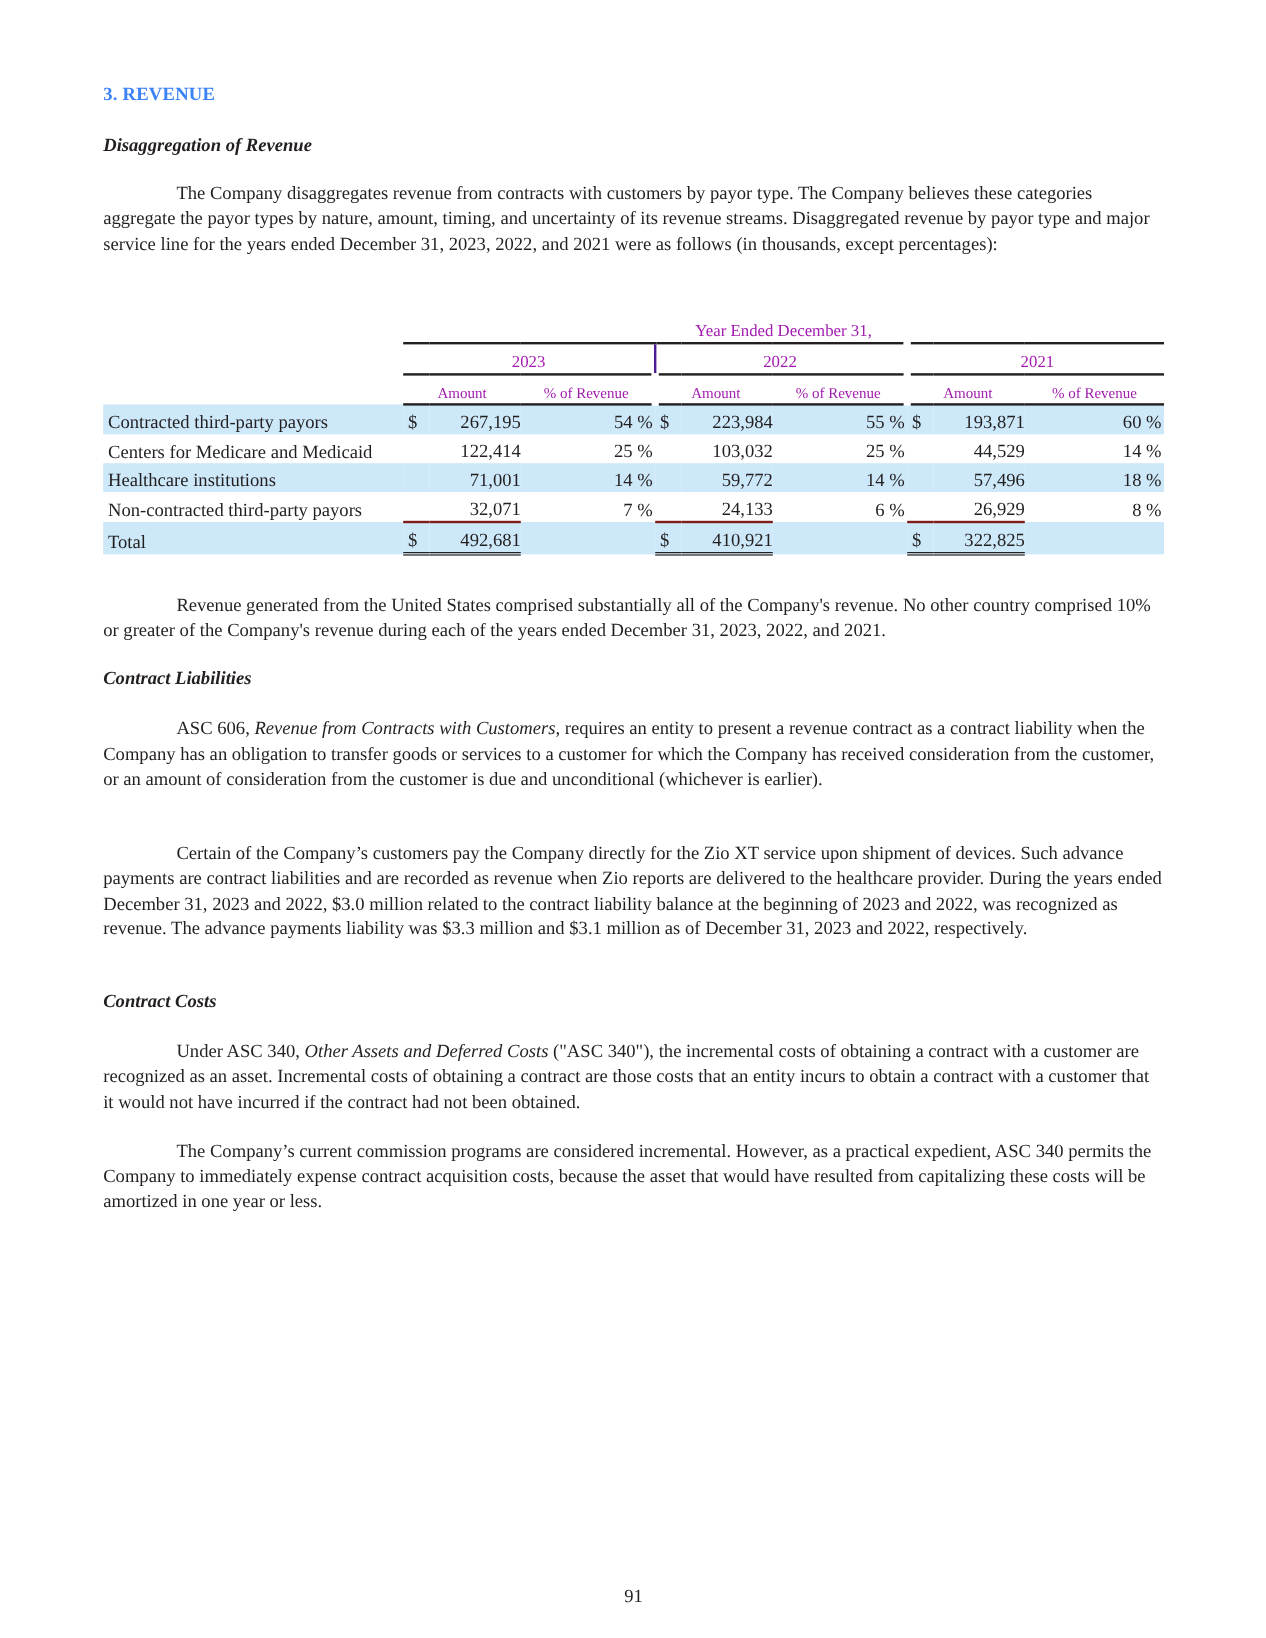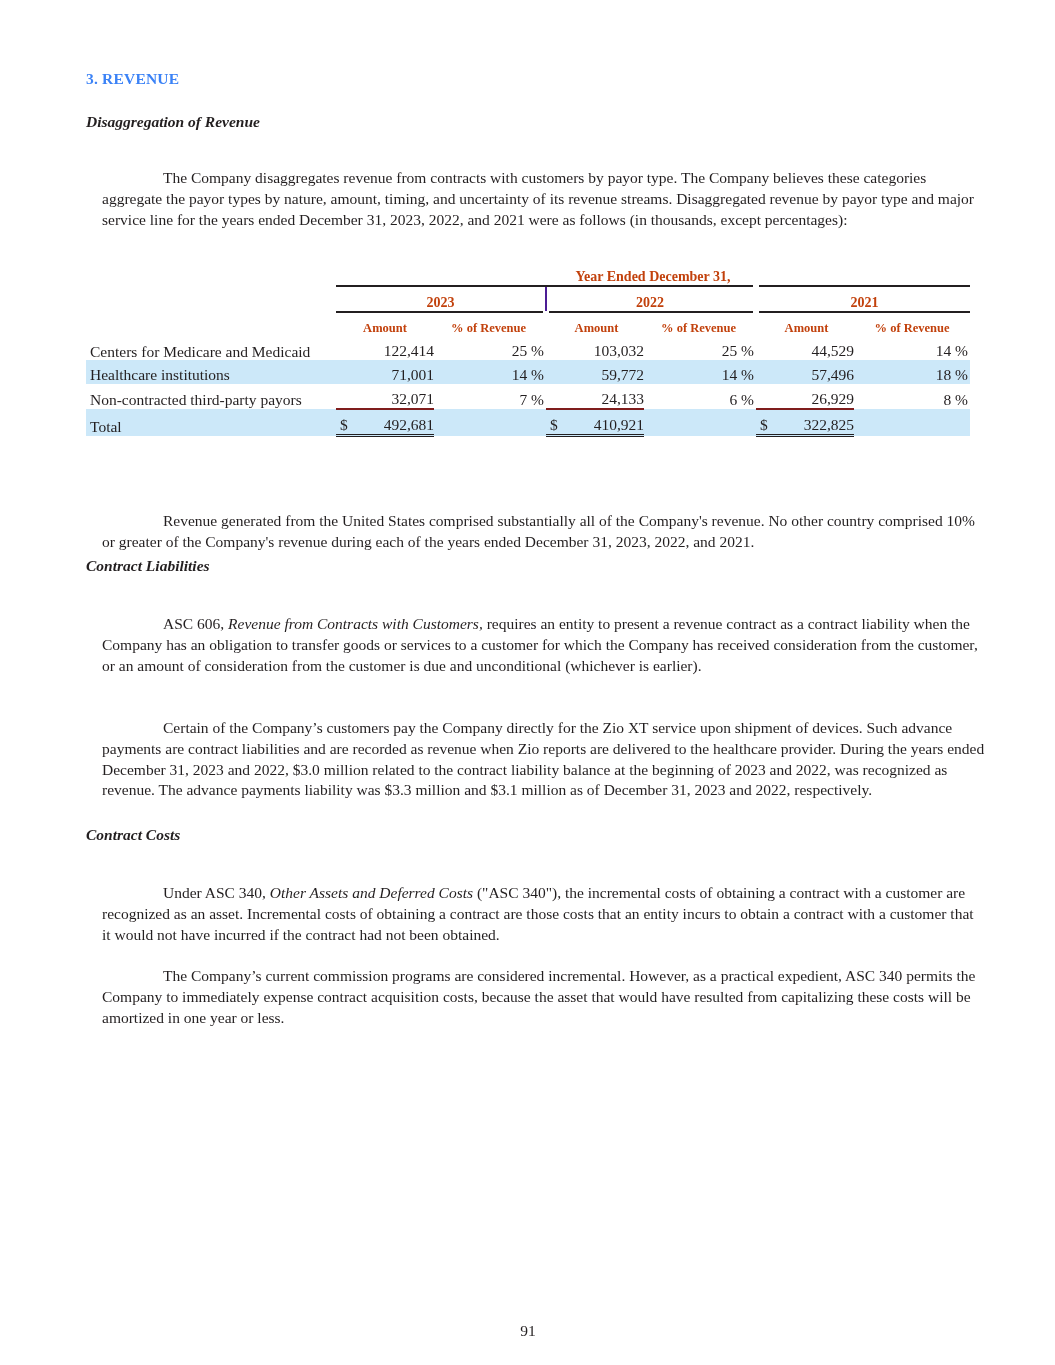--- a/index.html
+++ b/index.html
@@ -11,29 +11,29 @@
   .page { position: absolute; left: 86px; top: 0; width: 884px; }
   .section-title {
     position: absolute; top: 70px; left: 0;
     font-weight: bold; font-size: 15.5px; color: #3b82f6; letter-spacing: 0.2px;
   }
   .subhead {
     position: absolute; left: 0; font-weight: bold; font-style: italic; font-size: 15.5px;
   }
   .para {
     position: absolute; left: 0; width: 884px; font-size: 15.5px; line-height: 20.8px;
-    margin: 16px;
+    margin: 0;
   }
   .para .indent { display: inline-block; width: 61px; }
   table.rev {
     position: absolute; left: 0; top: 262px; width: 884px;
     border-collapse: collapse; font-size: 15.5px;
   }
   table.rev td { padding: 0; height: 24px; vertical-align: bottom; }
-  .hdr { color: #c2410c; font-weight: bold; text-align: center; font-size: 13.5px; }
+  .hdr { color: #a21caf; font-weight: normal; text-align: center; font-size: 13.5px; }
   .hdr-top { font-size: 14px; height: 22px !important; }
   .hdr-year { font-size: 14px; }
   .hdr-sub { font-size: 12.5px; height: 23px !important; }
   .bt { border-top: 2px solid #231f20; }
   .shade td { background: #cce8f9; }
   .lbl { padding-left: 4px !important; }
   .num { text-align: right; }
   .dol { text-align: left; padding-left: 4px !important; }
   .pct { text-align: right; padding-right: 2px !important; }
   .single-under { border-bottom: 2px solid #7f1d1d; }
@@ -81,20 +81,32 @@
     <tr>
       <td></td>
       <td colspan="2" class="hdr hdr-sub bt">Amount</td>
       <td class="hdr hdr-sub bt">% of Revenue</td>
       <td colspan="2" class="hdr hdr-sub bt" style="border-left:6px solid #fff;">Amount</td>
       <td class="hdr hdr-sub bt">% of Revenue</td>
       <td colspan="2" class="hdr hdr-sub bt" style="border-left:6px solid #fff;">Amount</td>
       <td class="hdr hdr-sub bt">% of Revenue</td>
     </tr>
 
+    <tr class="shade">
+      <td class="lbl bt" style="border-top:none;">Contracted third-party payors</td>
+      <td class="dol bt">$</td>
+      <td class="num bt">267,195</td>
+      <td class="pct bt">54 %</td>
+      <td class="dol bt">$</td>
+      <td class="num bt">223,984</td>
+      <td class="pct bt">55 %</td>
+      <td class="dol bt">$</td>
+      <td class="num bt">193,871</td>
+      <td class="pct bt">60 %</td>
+    </tr>
 
     <tr>
       <td class="lbl" style="height:24px; line-height:17px;">Centers for Medicare and Medicaid</td>
       <td></td>
       <td class="num">122,414</td>
       <td class="pct">25 %</td>
       <td></td>
       <td class="num">103,032</td>
       <td class="pct">25 %</td>
       <td></td>

